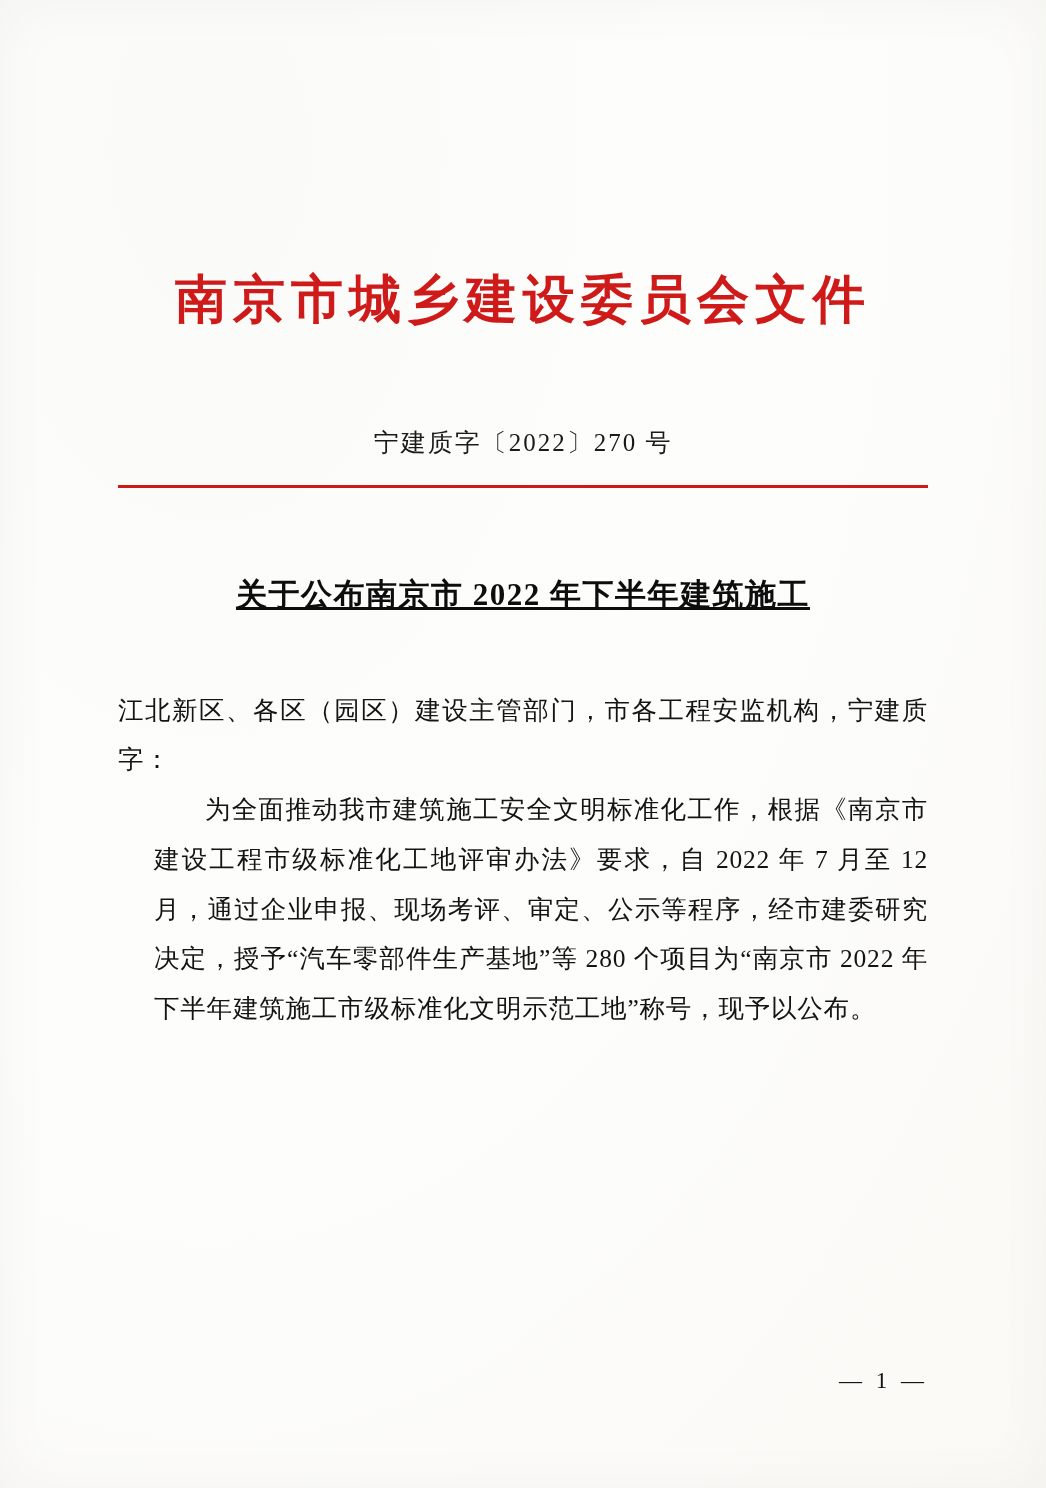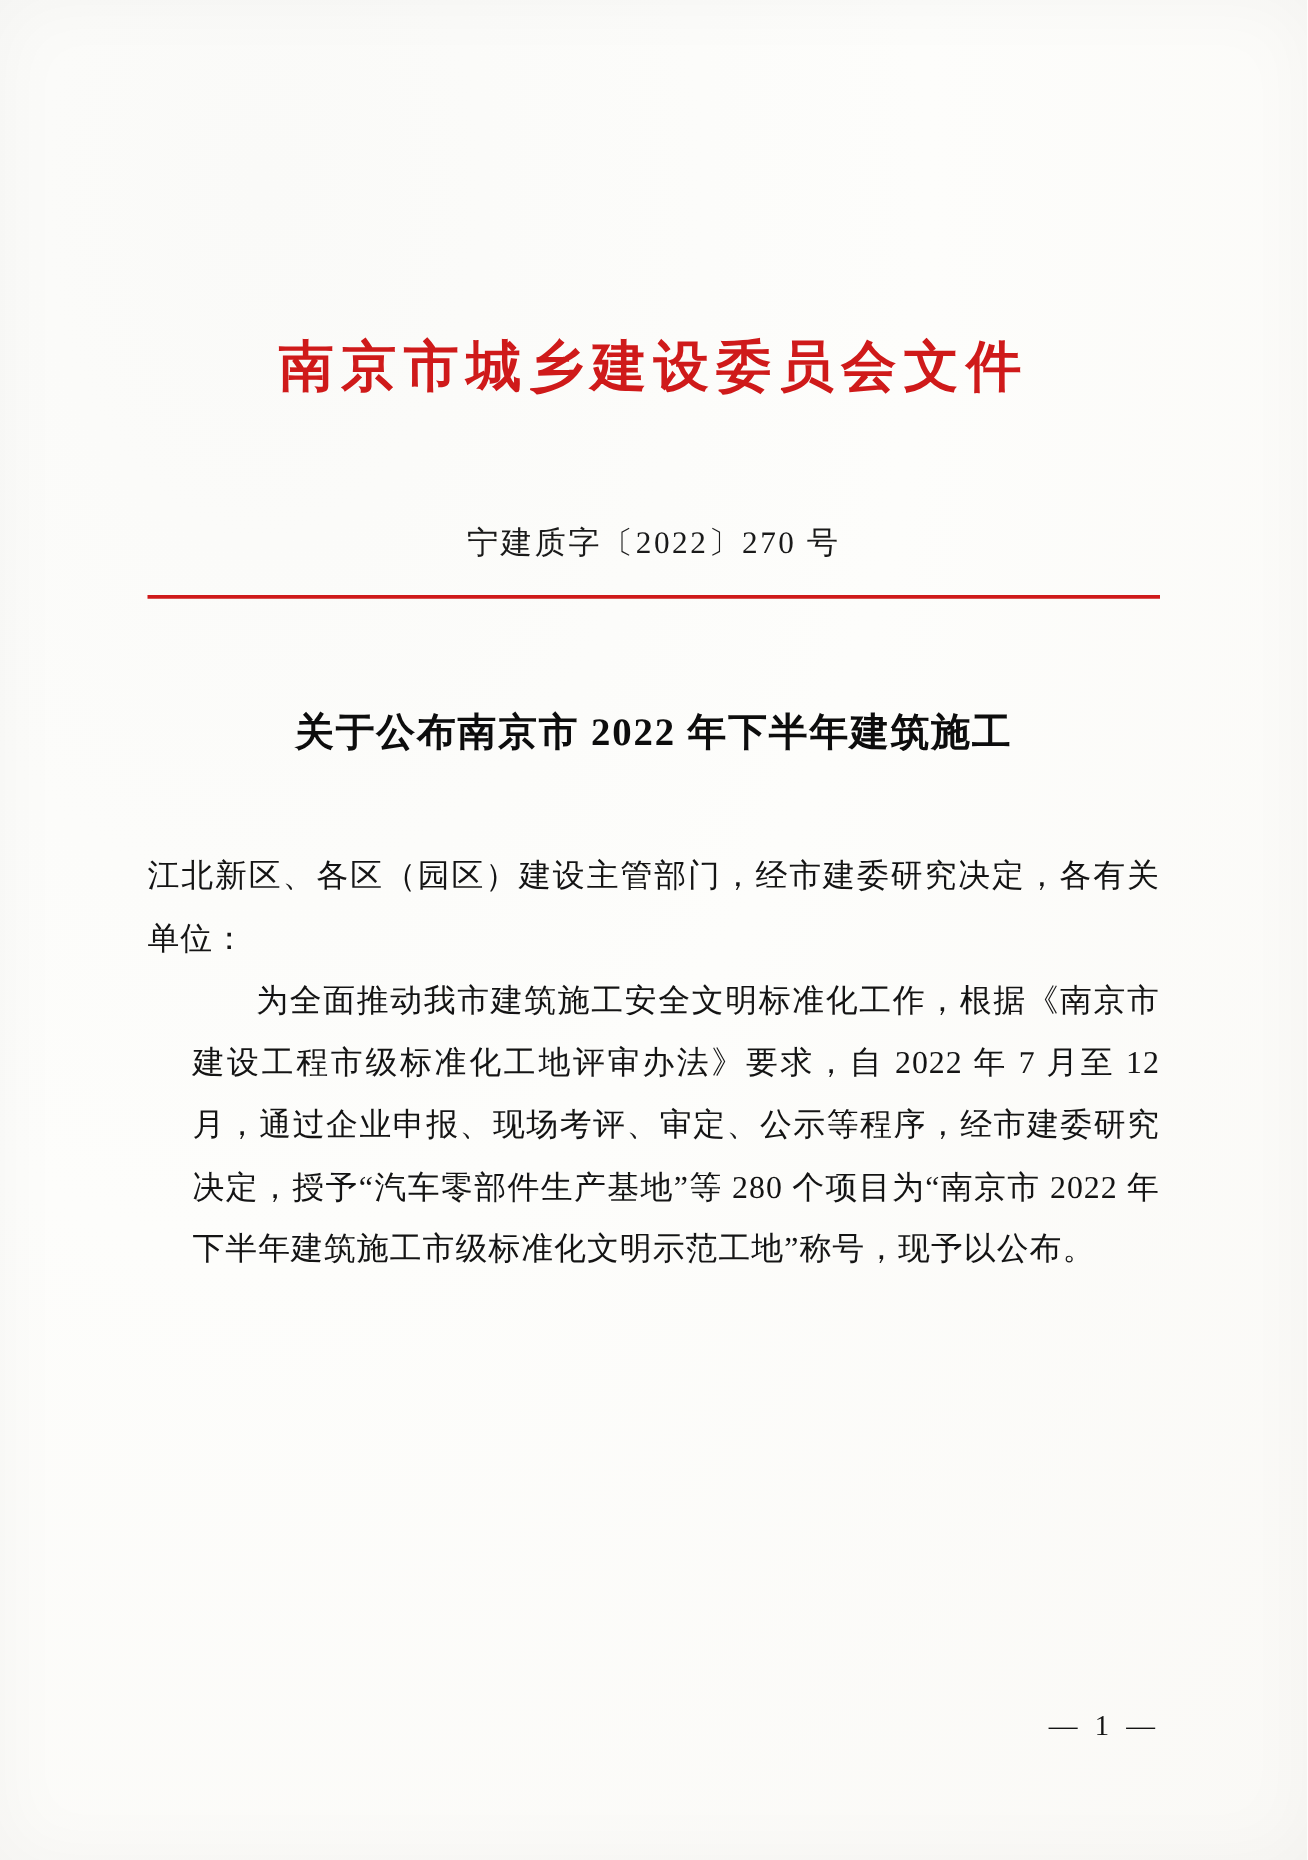--- a/index.html
+++ b/index.html
@@ -33,21 +33,21 @@
     bottom: 0;
     padding: 0 118px;
     box-sizing: border-box;
   }
   .masthead {
     text-align: center;
     margin-top: 268px;
     color: #cf1a1a;
     font-family: "DejaVu Serif", "Liberation Serif", serif;
     font-weight: 700;
-    font-size: 44px;
+    font-size: 52px;
     letter-spacing: 6px;
     line-height: 1.2;
     white-space: nowrap;
   }
   .doc-number {
     text-align: center;
     margin-top: 96px;
     font-size: 25px;
     letter-spacing: 2px;
     color: #1a1a1a;
@@ -63,20 +63,21 @@
     margin-top: 78px;
     text-align: center;
     font-size: 31px;
     font-weight: 700;
     line-height: 1.85;
     letter-spacing: 1.5px;
     color: #0d0d0d;
   }
   .title-line {
     display: block;
+    text-decoration: underline;
   }
   .content {
     margin-top: 62px;
     font-size: 25.5px;
     line-height: 1.95;
     letter-spacing: 0.8px;
     text-align: justify;
     text-justify: inter-ideograph;
     color: #141414;
   }
@@ -114,21 +115,21 @@
 
     <div class="doc-number">宁建质字〔2022〕270 号</div>
 
     <div class="red-rule"></div>
 
     <div class="title-block">
       <span class="title-line">关于公布南京市 2022 年下半年建筑施工</span>
     </div>
 
     <div class="content">
-      <p>江北新区、各区（园区）建设主管部门，经市建委研究决定，各有关单位：</p>
+      <p>江北新区、各区（园区）建设主管部门，市各工程安监机构，宁建质字：</p>
       <p class="indent">为全面推动我市建筑施工安全文明标准化工作，根据《南京市建设工程市级标准化工地评审办法》要求，自 2022 年 7 月至 12 月，通过企业申报、现场考评、审定、公示等程序，经市建委研究决定，授予“汽车零部件生产基地”等 280 个项目为“南京市 2022 年下半年建筑施工市级标准化文明示范工地”称号，现予以公布。</p>
     </div>
 
   </div>
 
   <div class="page-number">— 1 —</div>
 
   <div class="edge-shadow"></div>
 </div>
 

